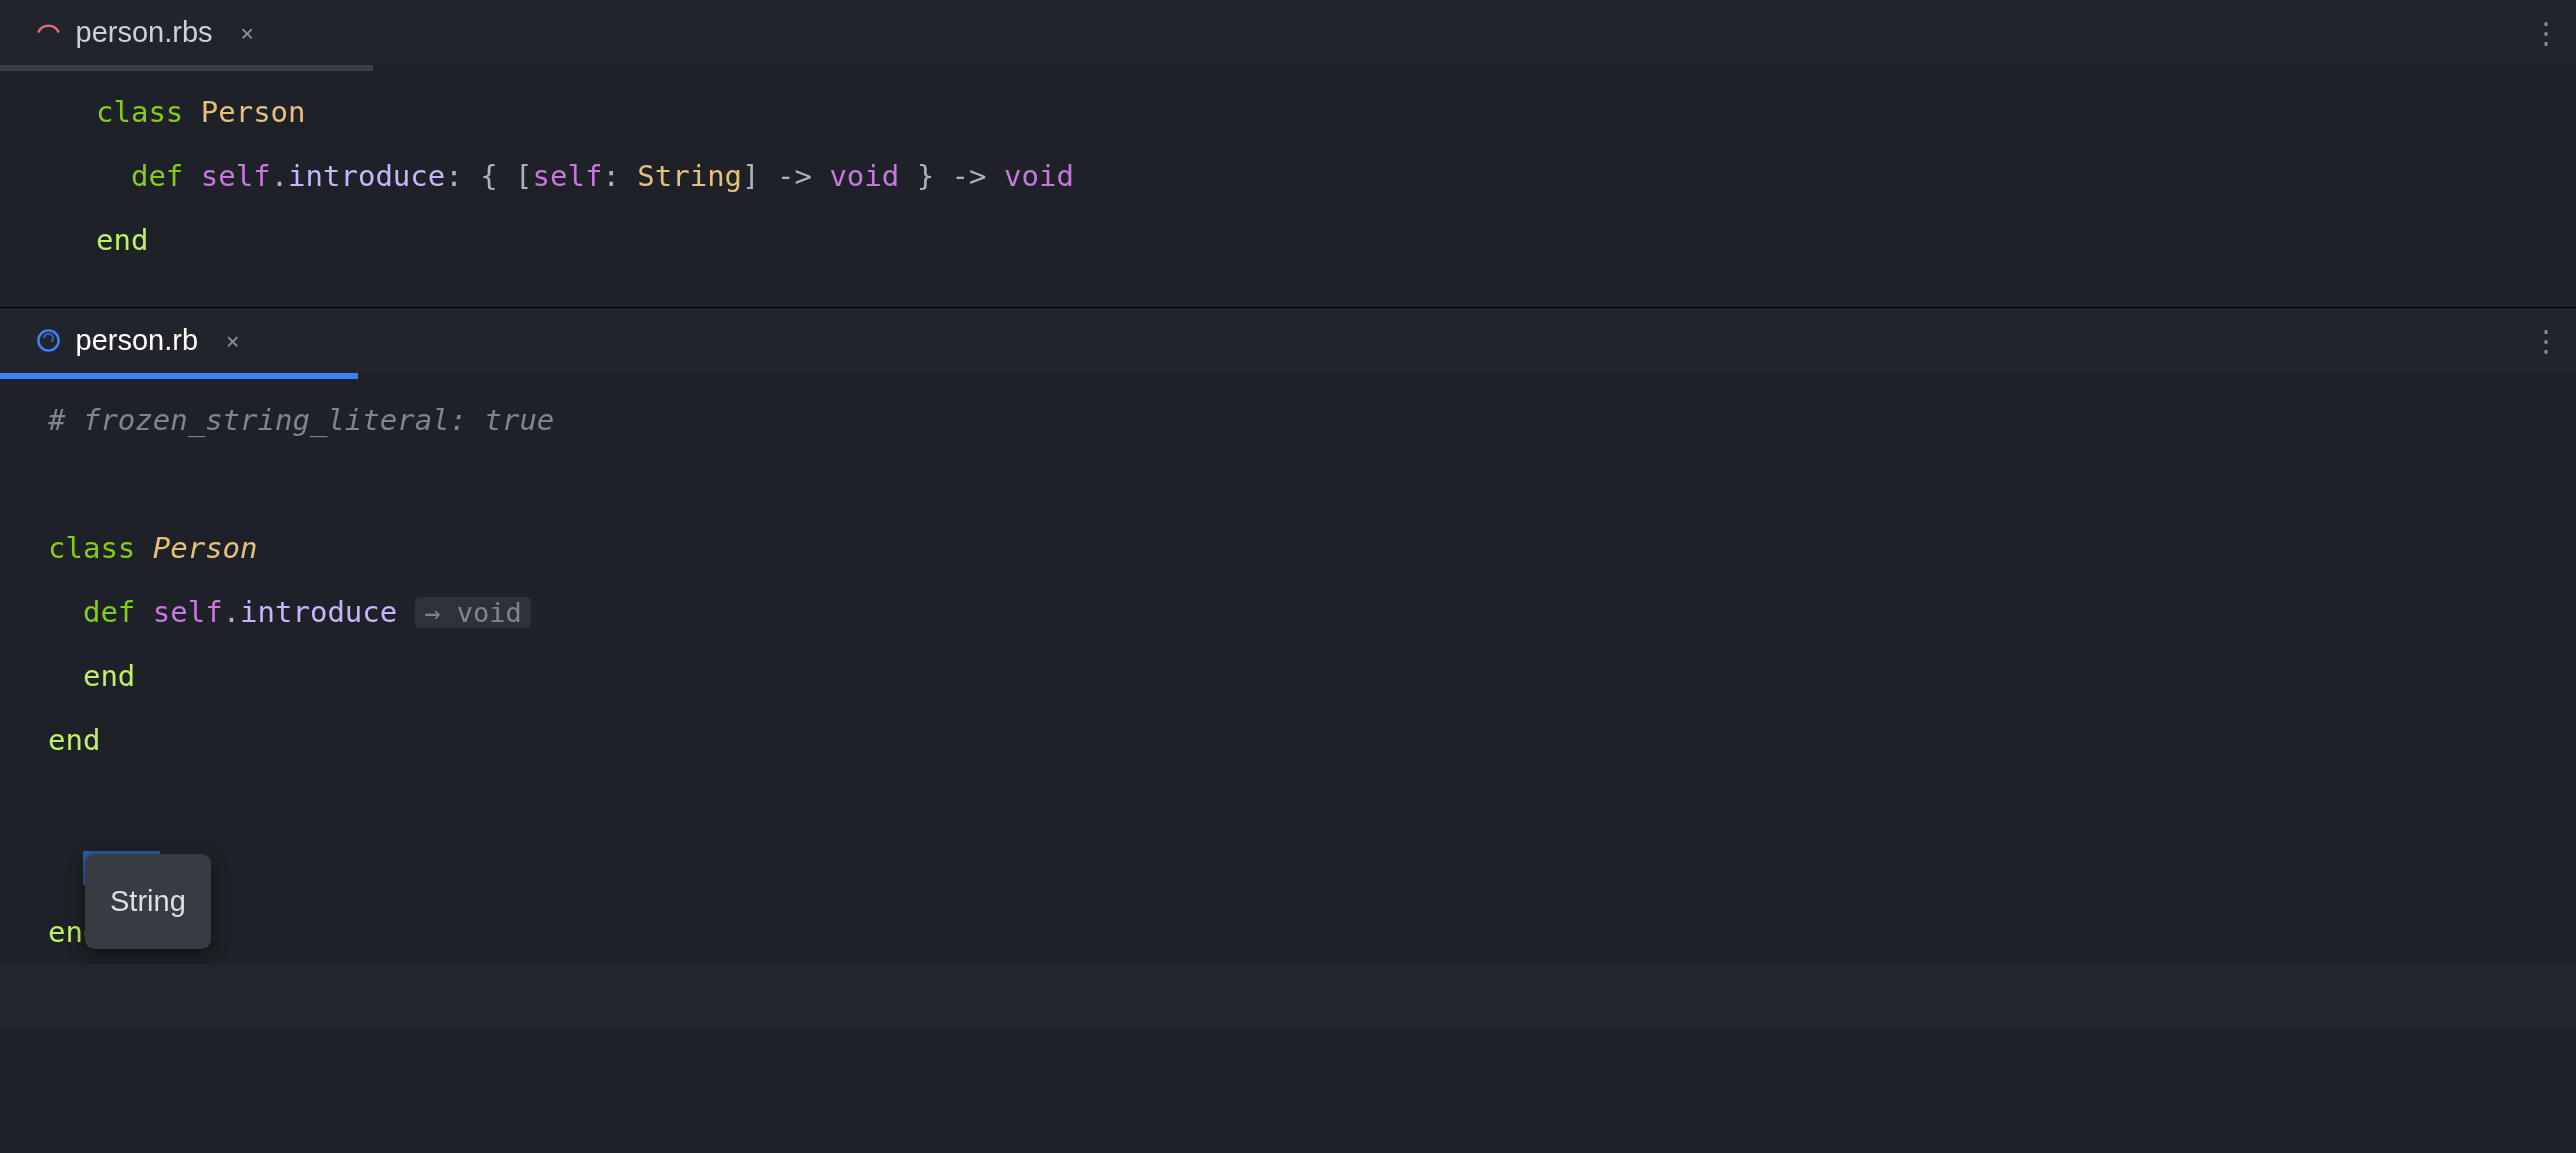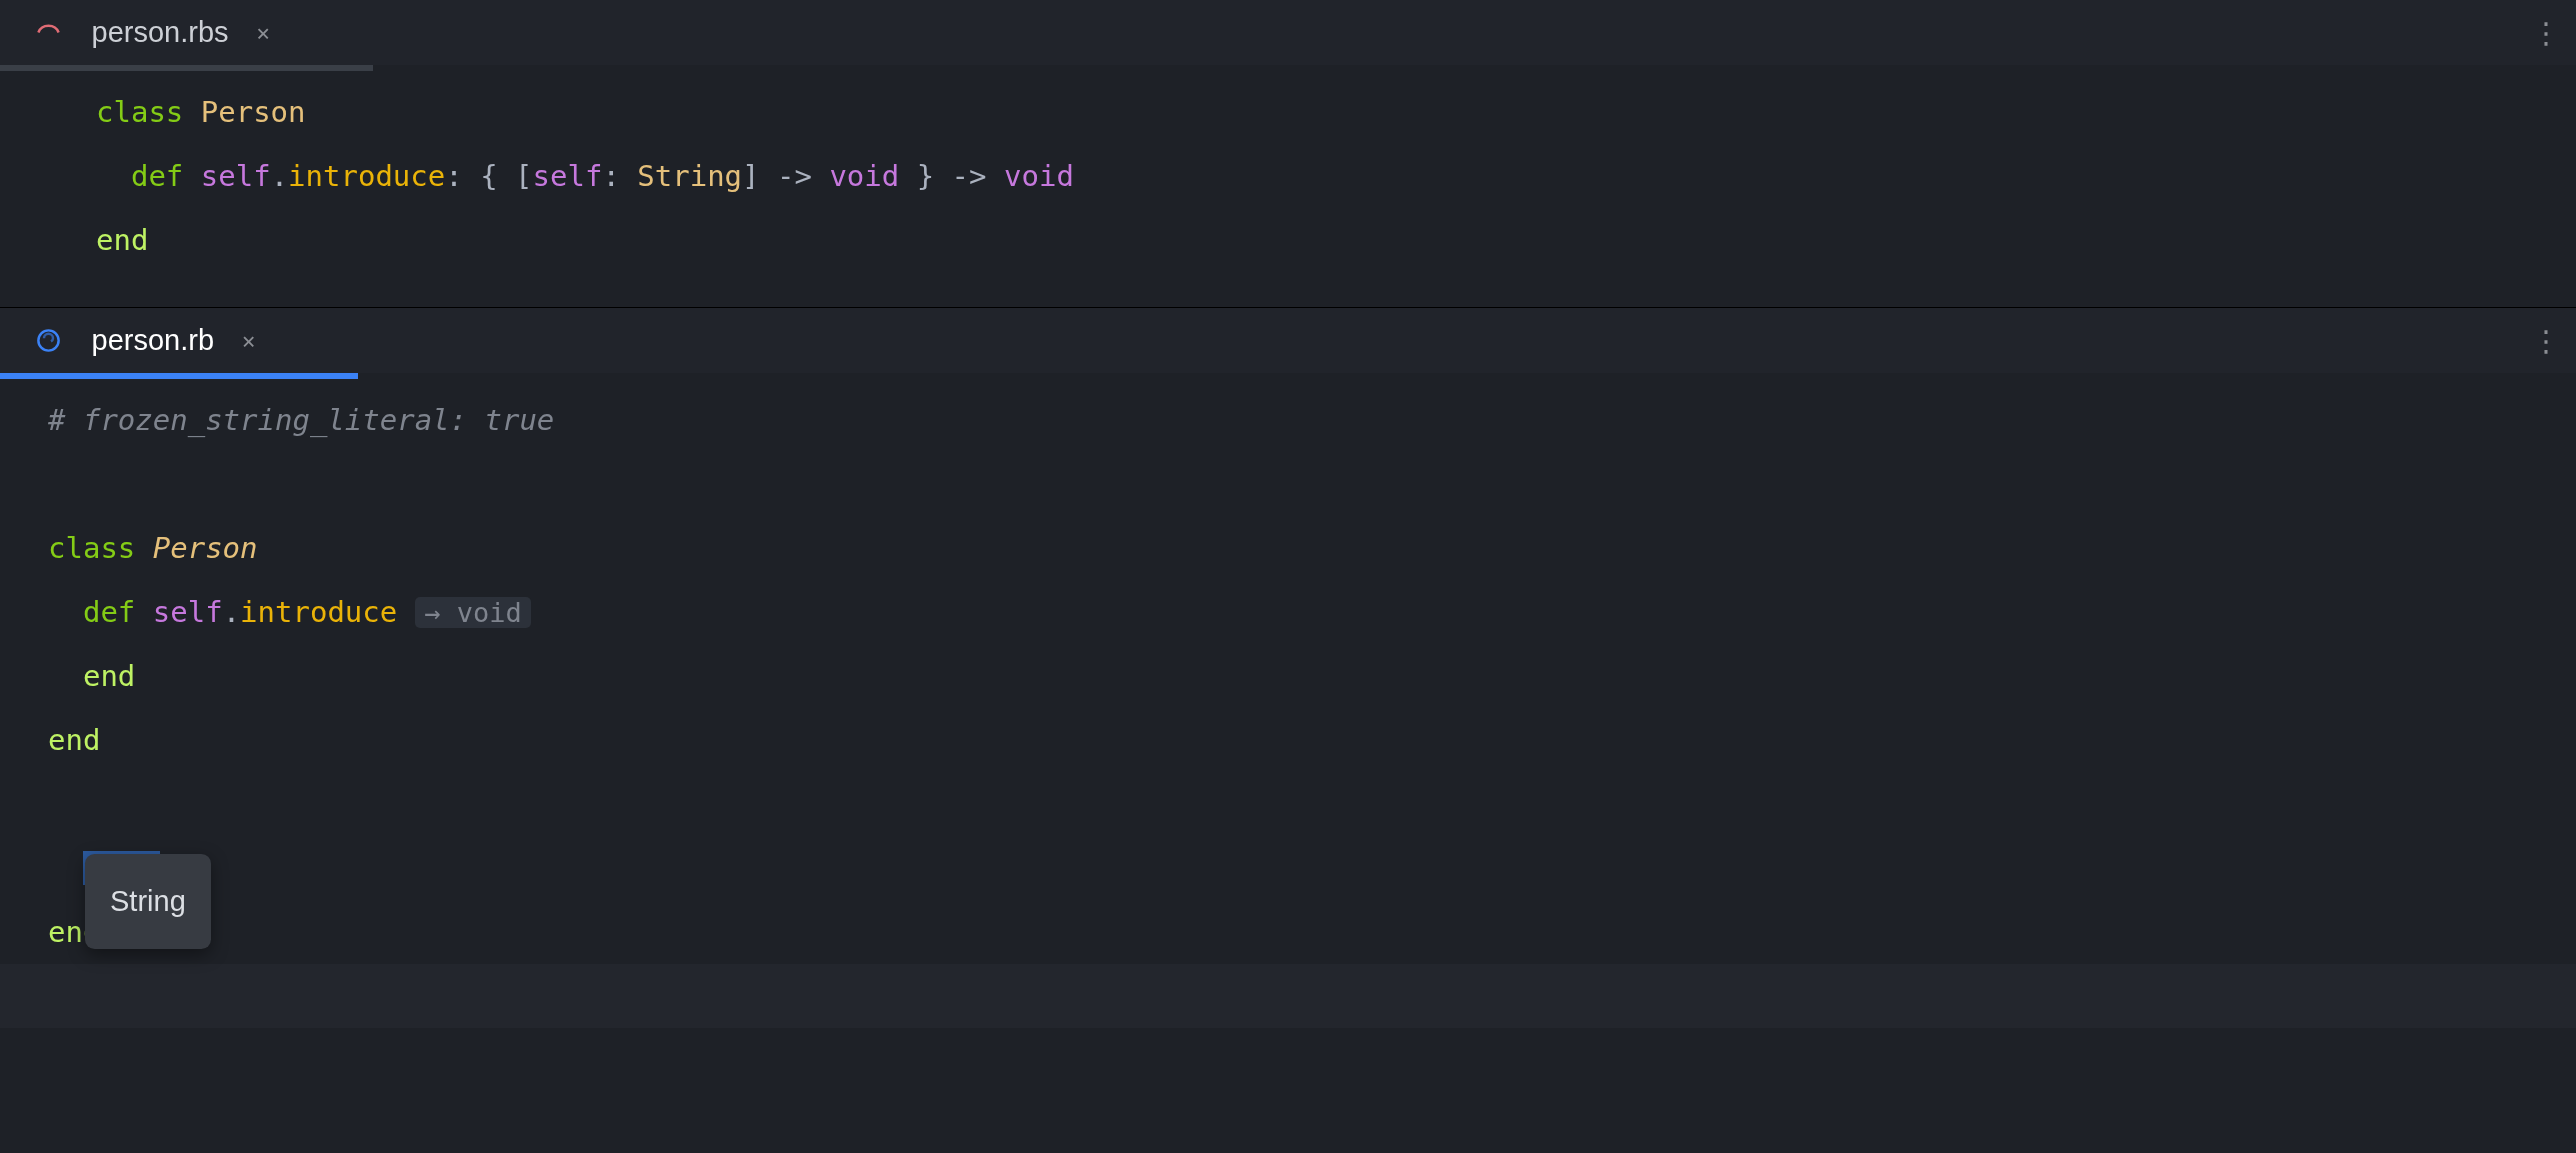--- a/index.html
+++ b/index.html
@@ -6,37 +6,37 @@
   html, body { width: 2576px; height: 1153px; background: #1e2127; font-family: 'Menlo', 'Consolas', monospace; overflow: hidden; }
 
   .pane { width: 100%; }
   .pane-top { height: 308px; border-bottom: 1px solid #000; }
   .pane-bottom { }
 
   .tab-bar { display: flex; align-items: center; height: 65px; background: #21242b; position: relative; }
   .tab-item { display: flex; align-items: center; gap: 13.5px; padding: 0 27px 0 35px; height: 100%; }
   .tab-icon { width: 27px; height: 27px; display: flex; align-items: center; justify-content: center; }
   .tab-icon svg { width: 27px; height: 27px; }
-  .tab-label { font-size: 29px; font-family: -apple-system, 'Segoe UI', sans-serif; font-weight: 400; margin-left: 16px; }
+  .tab-label { font-size: 29px; font-family: -apple-system, 'Segoe UI', sans-serif; font-weight: 400; }
   .tab-close { width: 23px; height: 23px; display: flex; align-items: center; justify-content: center; color: #8b8e94; font-size: 23px; margin-left: 9.6px; }
   .tab-more { position: absolute; right: 13.5px; top: 50%; transform: translateY(-50%); color: #8b8e94; font-size: 29px; letter-spacing: 1.9px; }
 
   .active-underline-top { height: 5.8px; width: 373px; background: #3a3f47; }
   .active-underline-bottom { height: 5.8px; width: 358px; background: #3b82f6; }
 
   .code-area { padding: 9.6px 0 0 96px; font-size: 29px; line-height: 64px; color: #abb2bf; position: relative; }
   .code-line { white-space: pre; position: relative; height: 64px; }
 
   .gutter-stripe { position: absolute; left: -15.4px; top: 0; bottom: 0; width: 5.8px; background: #3a3f47; }
 
   .kw { color: #84cc16; }
   .type { color: #e5c07b; }
   .type-i { color: #e5c07b; font-style: italic; }
   .self { color: #c678dd; }
-  .method { color: #eab308; }
+  .method { color: #c4b5fd; }
   .comment { color: #7f848e; font-style: italic; }
   .end { color: #bef264; }
   .ident { color: #e06c75; }
   .do { color: #c678dd; }
 
   .hint { background: #2c313a; color: #7f848e; padding: 0 9.6px; border-radius: 5px; font-size: 27px; }
 
   .selected { background: #2c5a9e; color: #fff; padding: 0 3.8px; }
 
   .current-line-bg { position: absolute; left: 0; right: 0; height: 64px; background: #23262d; z-index: 0; }

